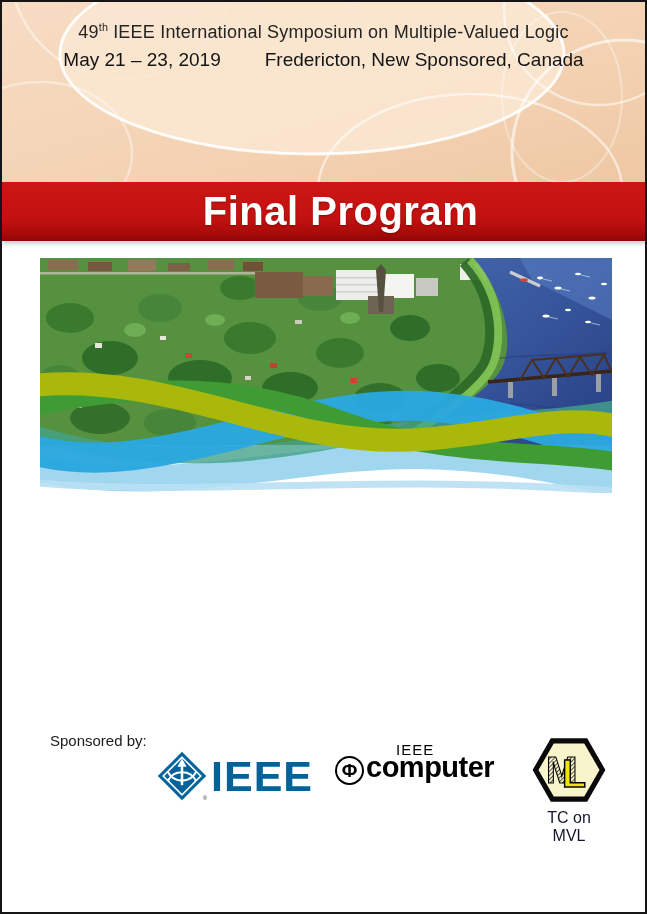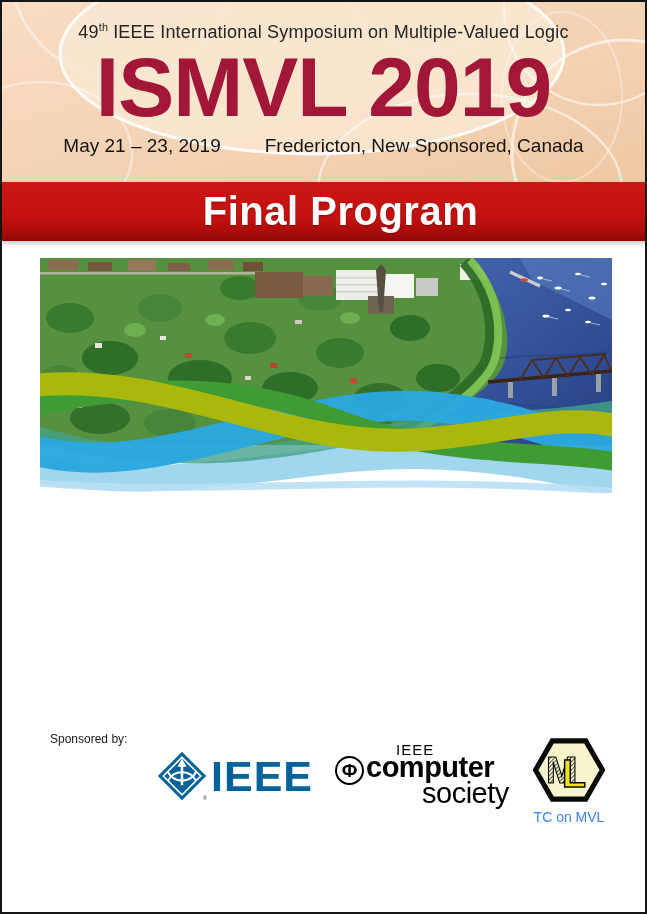--- a/index.html
+++ b/index.html
@@ -48,38 +48,38 @@
     text-shadow:0 1px 2px rgba(90,0,0,.5);
   }
   
   .photo-wrap{position:absolute;left:38px;top:256px;width:572px;height:187px;}
   .photo-wrap svg{display:block;}
   .swoosh-overlay{
     position:absolute;left:38px;top:256px;width:572px;height:235px;
     pointer-events:none;
   }
   
-  .sponsored-label{position:absolute;left:48px;top:730px;font-size:12px;color:#1b1b1b;text-align:center;}
+  .sponsored-label{position:absolute;left:48px;top:730px;font-size:15px;color:#1b1b1b;text-align:center;}
   .ieee-logo{position:absolute;left:155px;top:749px;display:flex;align-items:center;}
   .ieee-wordmark{
     font-size:43px;font-weight:bold;color:#00629B;letter-spacing:1px;margin-left:4px;
     line-height:1;
   }
   .cs-logo{position:absolute;left:333px;top:739px;width:180px;height:66px;color:#000;}
   .cs-ieee{position:absolute;left:61px;top:0;font-size:15px;letter-spacing:1px;}
   .cs-phi-circle{
     position:absolute;left:0;top:15px;width:25px;height:25px;
     border:2.5px solid #000;border-radius:50%;
     display:flex;align-items:center;justify-content:center;
   }
   .cs-phi{font-size:19px;font-weight:bold;line-height:1;}
   .cs-computer{position:absolute;left:31px;top:10px;font-size:29px;letter-spacing:-.5px;font-weight:bold;}
   .cs-society{position:absolute;left:87px;top:36px;font-size:29px;letter-spacing:-.5px;}
   .tc-logo{position:absolute;left:528px;top:736px;width:78px;text-align:center;}
-  .tc-caption{margin-top:3px;font-size:14px;color:#3b82f6;}
+  .tc-caption{margin-top:3px;font-size:16px;color:#0f172a;}
 </style>
 </head>
 <body>
 
 <div class="page">
 
   <div class="header">
     <svg class="header-bg" width="643" height="180" viewBox="0 0 643 180" preserveAspectRatio="none">
       <defs>
         <linearGradient id="hg" x1="0" y1="0" x2="1" y2="1">
@@ -96,21 +96,20 @@
       <circle cx="622" cy="150" r="112" fill="none" stroke="#FFFFFF" stroke-opacity=".6" stroke-width="3"></circle>
       <ellipse cx="468" cy="188" rx="152" ry="96" fill="none" stroke="#FFFFFF" stroke-opacity=".55" stroke-width="2.5"></ellipse>
       <ellipse cx="38" cy="152" rx="92" ry="72" fill="none" stroke="#FFFFFF" stroke-opacity=".4" stroke-width="2.5"></ellipse>
       <ellipse cx="560" cy="95" rx="60" ry="85" fill="none" stroke="#FFFFFF" stroke-opacity=".35" stroke-width="2"></ellipse>
     </svg>
 
     <div class="series-line">
       <span>49</span><sup>th</sup><span class="series-rest">IEEE International Symposium on Multiple-Valued Logic</span>
     </div>
 
-    <div class="main-title">ISMVL 2019</div>
 
     <div class="date-line">
       <span>May 21 – 23, 2019</span>
       <span>Fredericton, New Sponsored, Canada</span>
     </div>
   </div>
 
   <div class="banner">
     <span class="banner-title">Final Program</span>
   </div>
@@ -252,21 +251,20 @@
     </svg>
     <span class="ieee-wordmark">IEEE</span>
   </div>
 
   <div class="cs-logo">
     <div class="cs-ieee">IEEE</div>
     <div class="cs-phi-circle">
       <span class="cs-phi">Φ</span>
     </div>
     <div class="cs-computer">computer</div>
-    <div class="cs-society">society</div>
   </div>
 
   <div class="tc-logo">
     <svg width="74" height="64" viewBox="0 0 100 88">
       <defs>
         <pattern id="hatch" width="4" height="4" patternUnits="userSpaceOnUse" patternTransform="rotate(45)">
           <rect width="4" height="4" fill="#F8F5CC"></rect>
           <line x1="0" y1="0" x2="0" y2="4" stroke="#000000" stroke-width="1.8"></line>
         </pattern>
       </defs>

